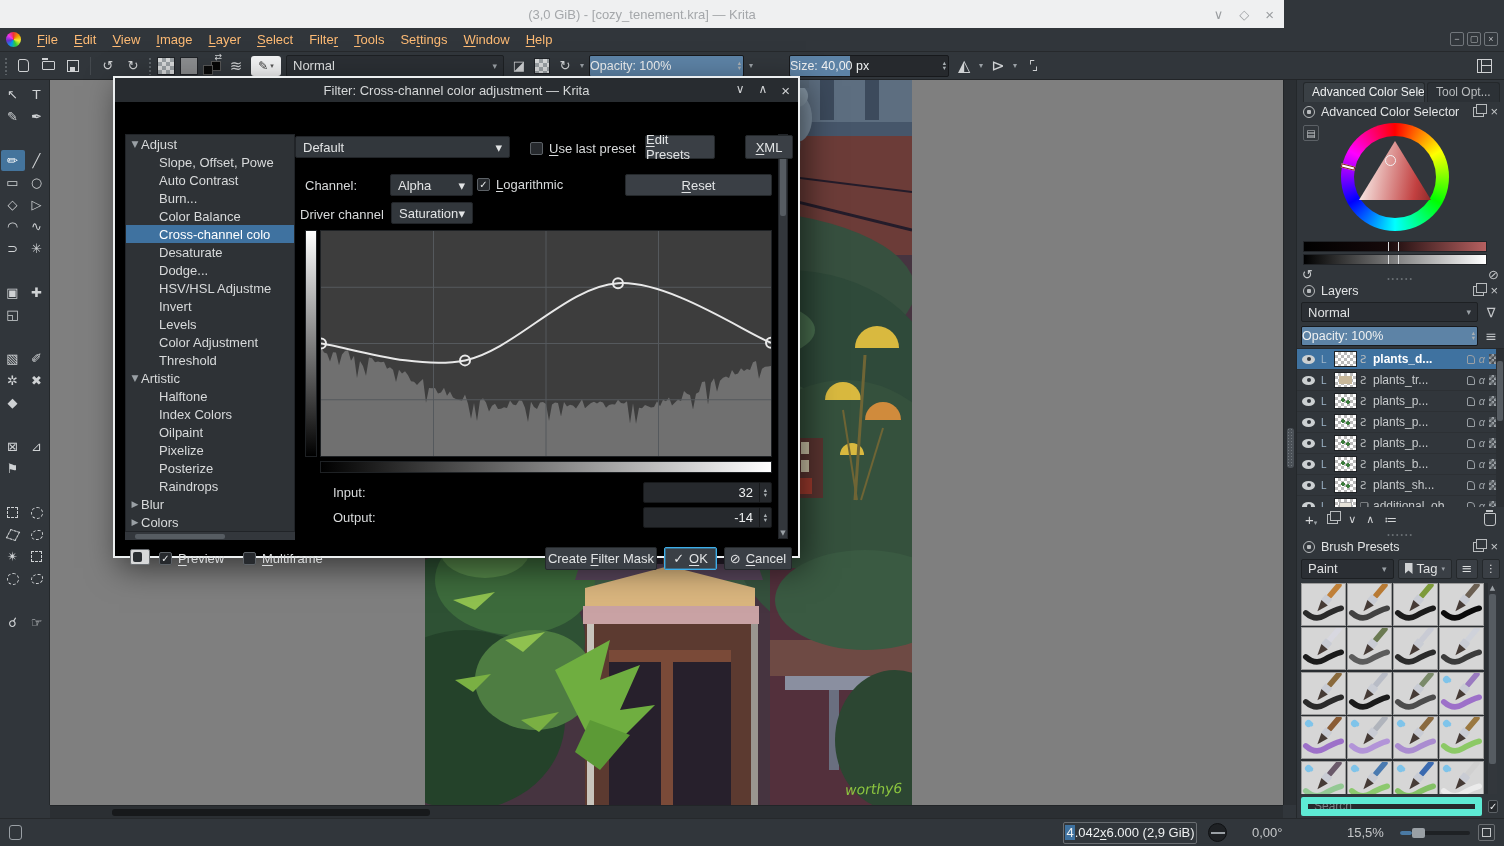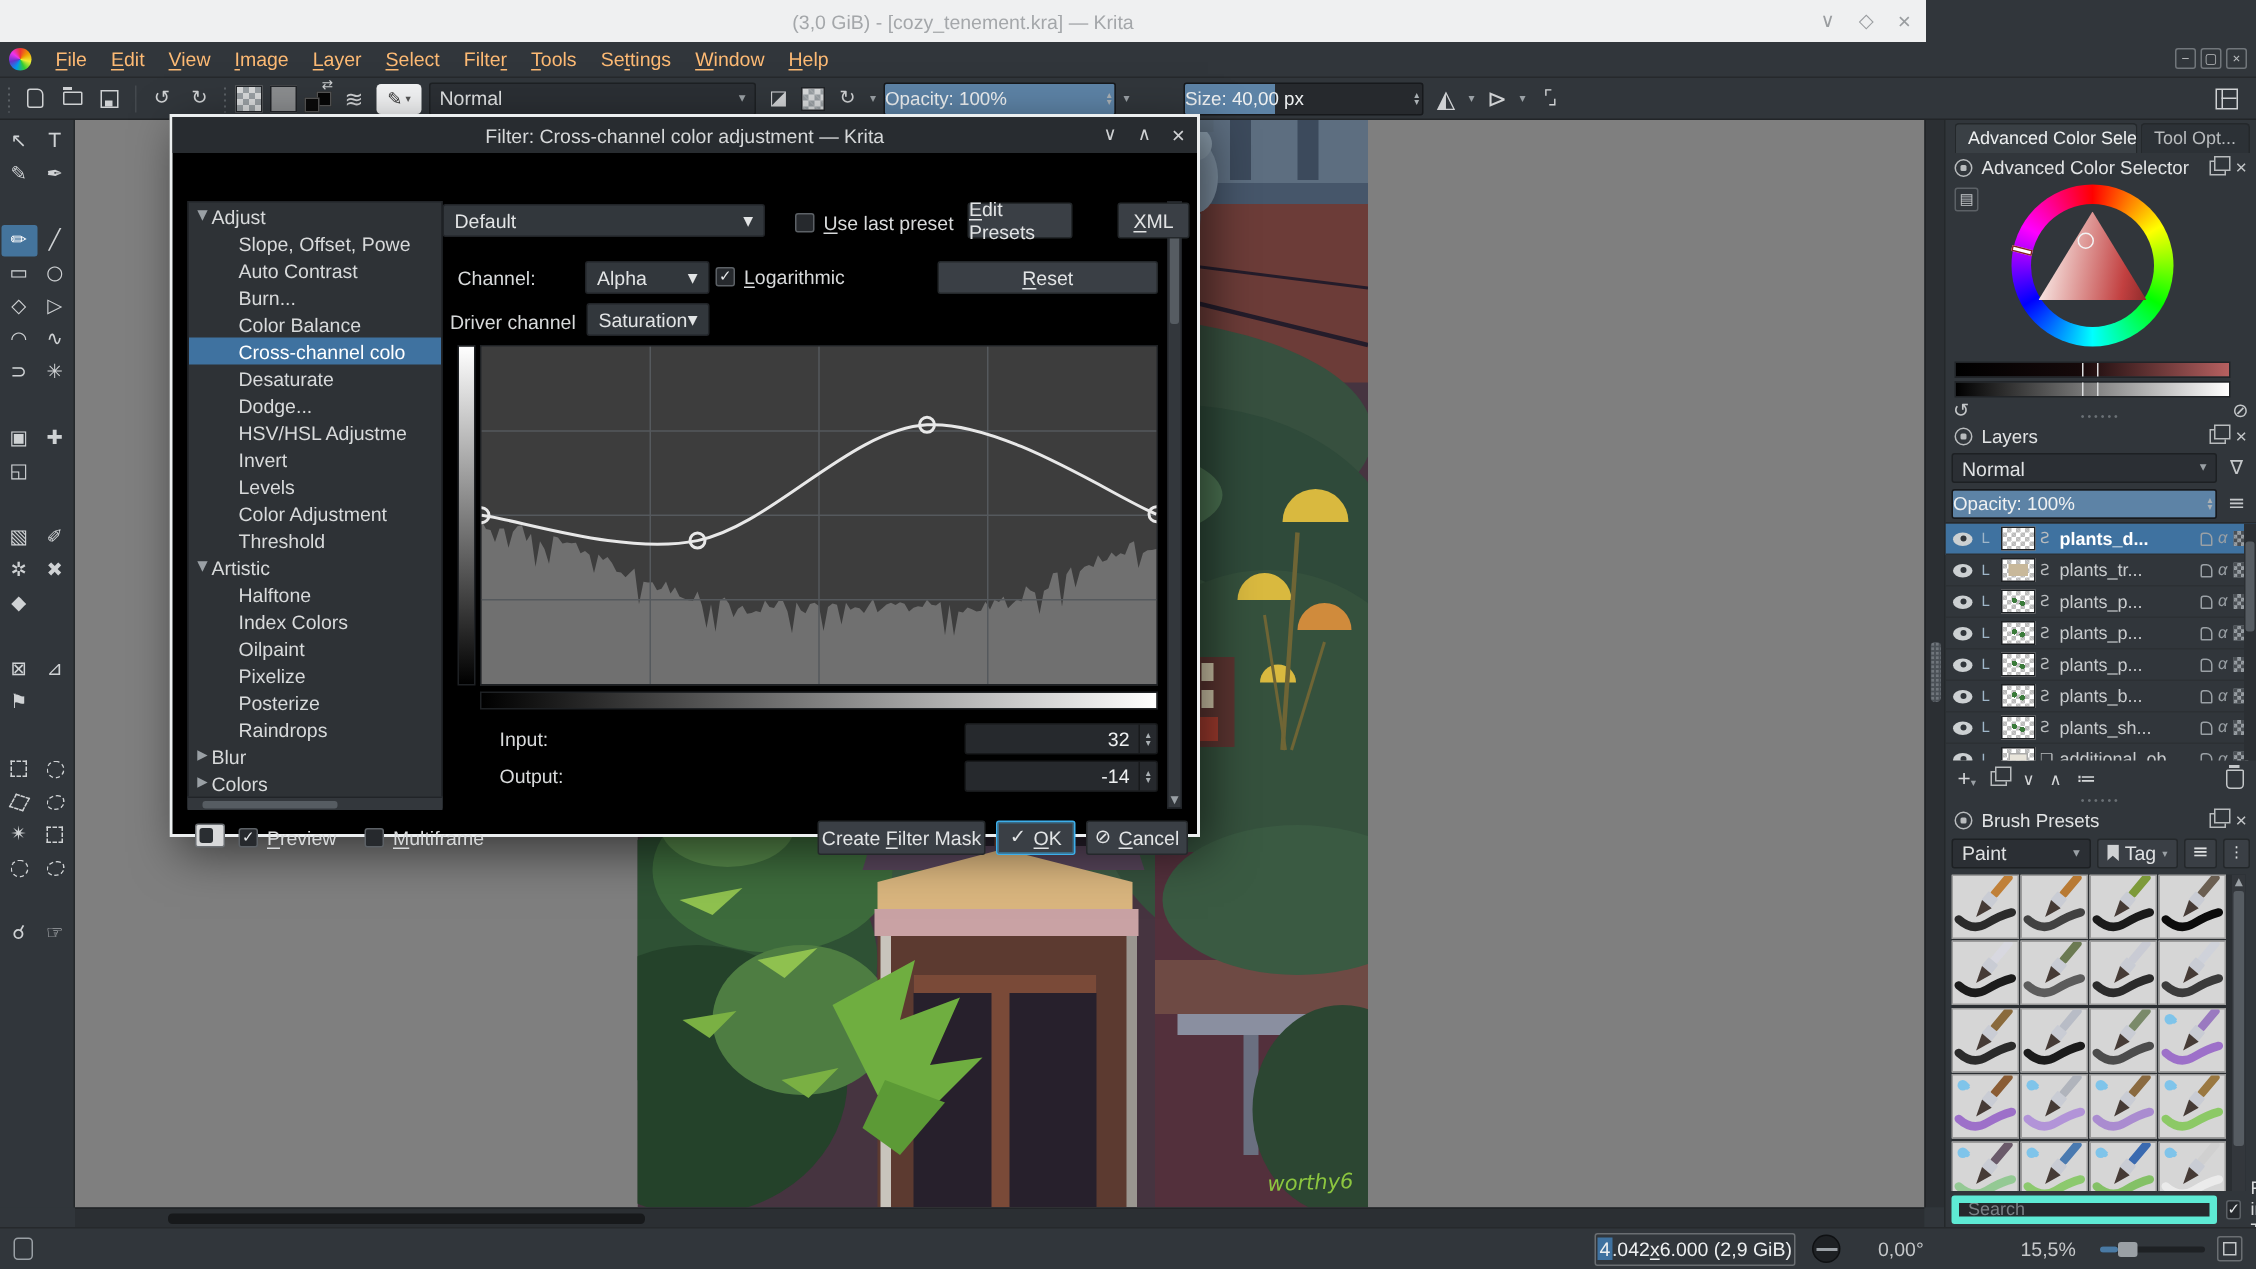--- a/index.html
+++ b/index.html
@@ -148,21 +148,21 @@
   #bp-controls{padding:2px 4px;display:flex;gap:4px;align-items:center}
   .i-bookmark{width:8px;height:11px;background:#cfd1d3;clip-path:polygon(0 0,100% 0,100% 100%,50% 68%,0 100%)}
   .sqbtn{height:20px;border:1px solid #24282b;background:#3a3f45;border-radius:2px;display:flex;align-items:center;justify-content:center;color:#dfe1e2;gap:4px;padding:0 6px}
   #brushgrid{position:relative;height:222px;background:#2a2e32;overflow:hidden;margin:2px 0 0 4px;width:196px}
   .btile{position:absolute;width:45px;height:43px;background:#d6d6d6;border:1px solid #9b9b9b}
   .btile .drop{position:absolute;left:3px;top:3px;width:7px;height:7px;background:#7fc4ea;border-radius:50% 0 50% 50%;transform:rotate(45deg);box-shadow:3px -1px 0 -2px #7fc4ea}
   #bg-vsb{position:absolute;right:0;top:0;width:9px;height:222px;background:#33373c}
   #bg-vsb .ab{height:10px;color:#9aa0a5;font-size:7px;text-align:center;line-height:10px}
   #bg-vsb .thumb{margin:1px;height:170px;background:#565c62;border-radius:2px}
   #bp-search-row{height:24px;display:flex;align-items:center;gap:6px;padding:2px 4px}
-  #searchbox{flex:1;height:19px;background:#26292d;border:5px solid #5eead4;border-radius:2px;color:#dfe1e2;padding:0 6px;font-size:12px;font-family:inherit}
+  #searchbox{flex:1;height:19px;background:#26292d;border:7px solid #5eead4;border-radius:2px;color:#dfe1e2;padding:0 6px;font-size:12px;font-family:inherit}
   #searchbox::placeholder{color:#7a8085}
   
   #statusbar{position:absolute;left:0;top:818px;width:1504px;height:28px;background:#31363b;border-top:1px solid #26292c;display:flex;align-items:center;color:#c6c8ca}
   #sb-icon{width:13px;height:15px;border:1.5px solid #9aa0a5;border-radius:3px;margin-left:9px}
   #sb-profile{position:absolute;left:350px;width:360px;text-align:center}
   #sb-dims{position:absolute;left:1063px;width:134px;height:22px;border:1px solid #6a6e72;border-radius:2px;display:flex;align-items:center;justify-content:center;color:#eef0f1}
   #sb-dims .selch{background:#3f72a0;padding:0 1px}
   #sb-dims u{text-decoration:underline;text-underline-offset:2px}
   #sb-angle-icon{position:absolute;left:1208px;width:19px;height:19px;border-radius:50%;background:#1e2124;border:1px solid #0f1113}
   #sb-angle-icon::before{content:"";position:absolute;left:2px;top:8px;width:14px;height:1.5px;background:#9aa0a5}

